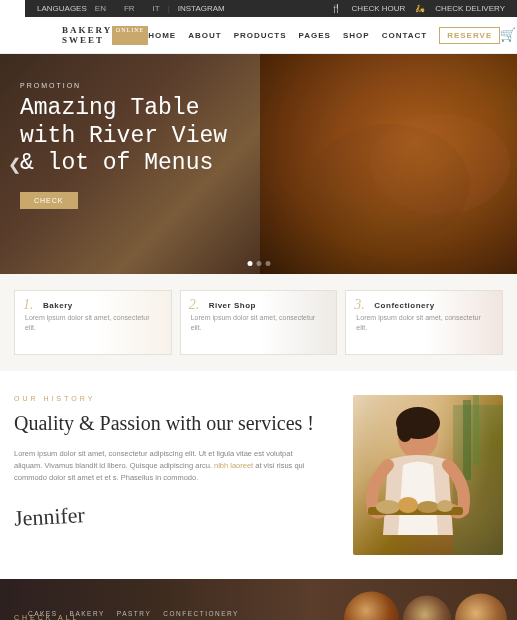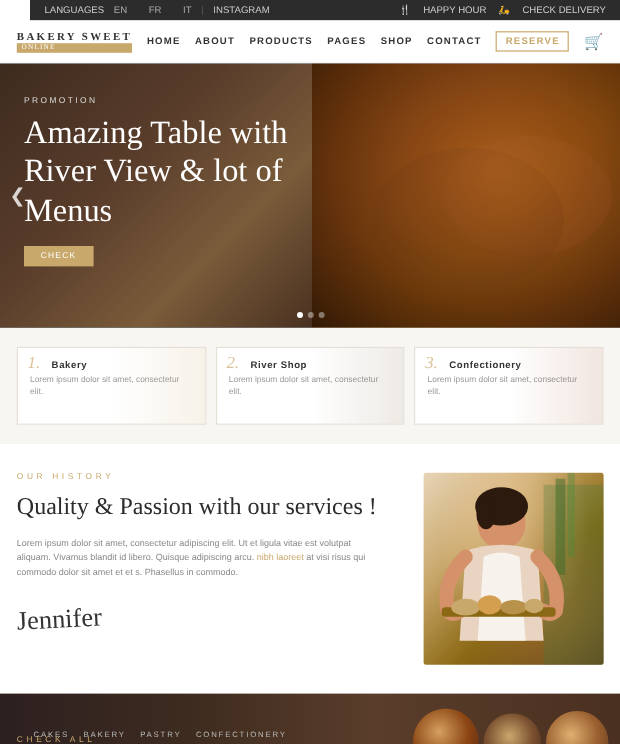--- a/index.html
+++ b/index.html
@@ -25,21 +25,21 @@
 
     
     .header {
       background: #fff;
       display: flex;
       justify-content: space-between;
       align-items: center;
       padding: 8px 14px;
       border-bottom: 1px solid #eee;
     }
-    .logo-area { display: flex; flex-direction: column; }
+    .logo-area { display: flex; flex-direction: row; margin-left: 48px; }
     .logo-name { font-size: 9px; font-weight: bold; letter-spacing: 2px; color: #333; text-transform: uppercase; }
     .logo-tagline { font-size: 6px; color: #888; letter-spacing: 1px; background: #c9a86c; color: #fff; padding: 1px 4px; margin-top: 1px; }
     nav { display: flex; gap: 12px; align-items: center; }
     nav a { font-size: 8px; color: #333; text-decoration: none; letter-spacing: 1px; text-transform: uppercase; font-family: Arial, sans-serif; font-weight: 600; }
     .cart-icon { font-size: 13px; color: #555; cursor: pointer; }
 
     
     .hero {
       position: relative;
       width: 517px;
@@ -86,25 +86,26 @@
     }
     .hero-promo-label {
       font-size: 7px;
       letter-spacing: 2px;
       text-transform: uppercase;
       color: #ddd;
       font-family: Arial, sans-serif;
       margin-bottom: 6px;
     }
     .hero-title {
-      font-size: 27px;
+      font-size: 23px;
       line-height: 1.2;
       font-weight: normal;
       color: #fff;
       margin-bottom: 14px;
+      font-family: Liberation Mono, monospace;
     }
     .hero-btn {
       background: #c9a86c;
       color: #fff;
       border: none;
       padding: 5px 14px;
       font-size: 7px;
       letter-spacing: 1px;
       text-transform: uppercase;
       cursor: pointer;
@@ -296,21 +297,21 @@
     <div class="lang-links">
       <a>EN</a>
       <a>FR</a>
       <a>IT</a>
     </div>
     <span style="color:#555;">|</span>
     <span style="cursor:pointer;">INSTAGRAM</span>
   </div>
   <div class="top-bar-right">
     <span style="color:#c9a86c;">🍴</span>
-    <span style="cursor:pointer;">HAPPY HOUR</span>
+    <span style="cursor:pointer;">CHECK HOUR</span>
     <span style="color:#c9a86c;">🛵</span>
     <span style="cursor:pointer;">CHECK DELIVERY</span>
   </div>
 </div>
 
 <div class="header">
   <div class="logo-area">
     <span class="logo-name">BAKERY SWEET</span>
     <span class="logo-tagline">ONLINE</span>
   </div>

